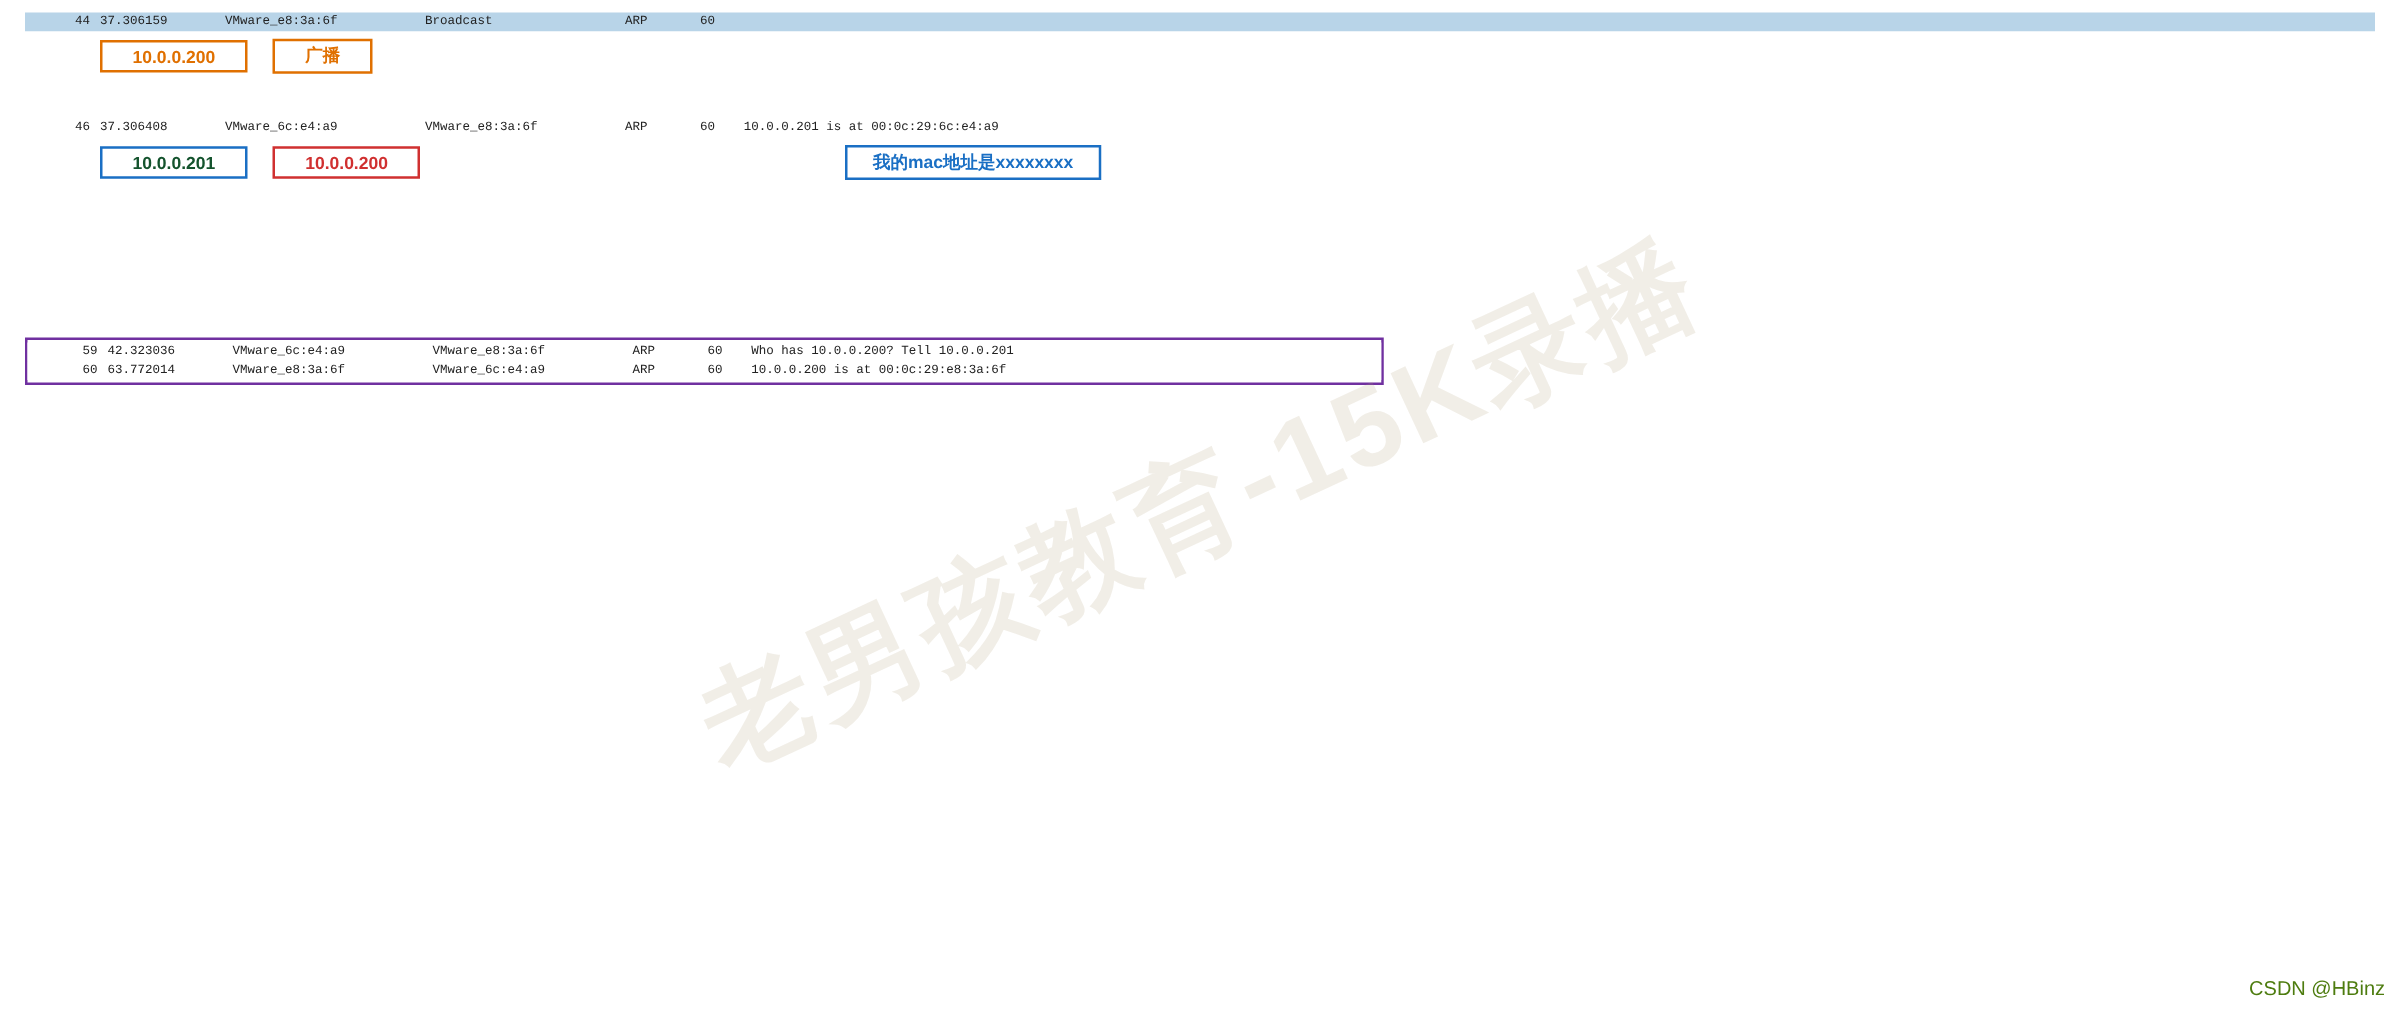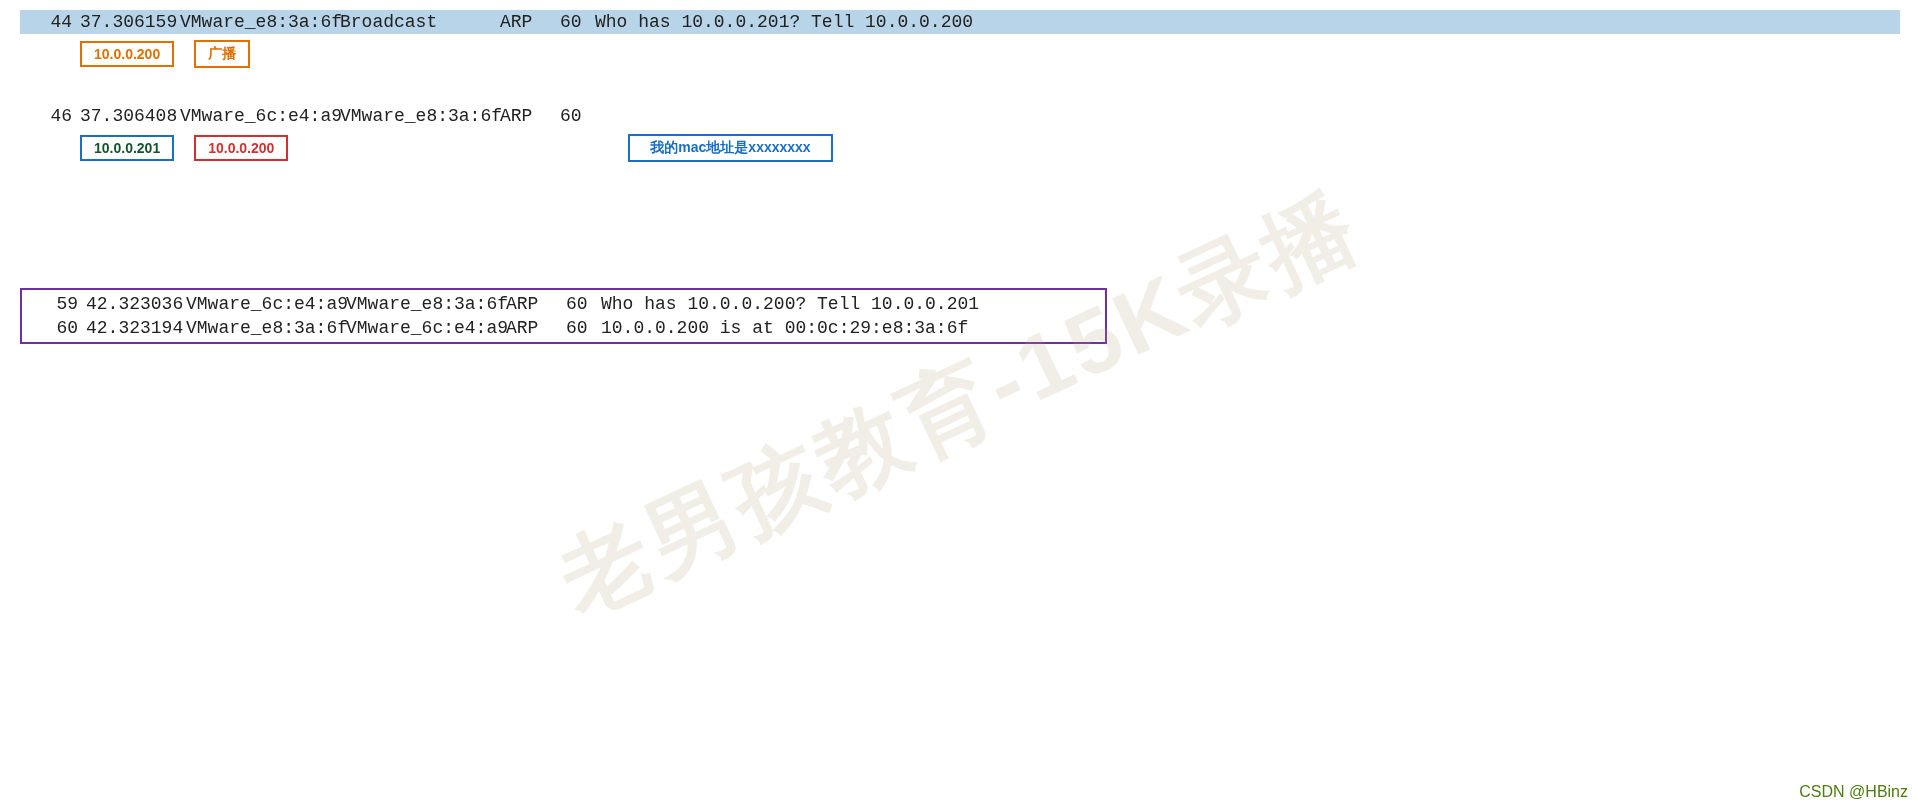--- a/index.html
+++ b/index.html
@@ -45,21 +45,21 @@
     
     .packet-section {
       margin-bottom: 0;
     }
 
     .packet-row {
       display: flex;
       align-items: center;
       padding: 2px 0;
       font-family: 'Courier New', Courier, monospace;
-      font-size: 18px;
+      font-size: 10px;
       white-space: nowrap;
     }
 
     .packet-row.highlighted {
       background: #b8d4e8;
     }
 
     .packet-row.normal {
       background: #fff;
     }
@@ -97,21 +97,21 @@
     .annotation-row {
       display: flex;
       align-items: center;
       padding: 6px 0 6px 60px;
       gap: 20px;
     }
 
     
     .ann-box {
       border: 2px solid;
-      padding: 3px 12px;
+      padding: 3px 24px;
       font-size: 14px;
       font-family: 'SimHei', 'Microsoft YaHei', sans-serif;
       font-weight: bold;
       background: #fff;
     }
     .ann-box.orange {
       border-color: #e07000;
       color: #e07000;
     }
     .ann-box.blue {
@@ -175,40 +175,40 @@
   </div>
 
   <div class="packet-section">
     <div class="packet-row highlighted">
       <span class="col-no">44</span>
       <span class="col-time">37.306159</span>
       <span class="col-src">VMware_e8:3a:6f</span>
       <span class="col-dst">Broadcast</span>
       <span class="col-proto">ARP</span>
       <span class="col-len">60</span>
-      <span class="col-info">Who has 10.0.0.201? Tell 10.0.0.200</span>
     </div>
 
     <div class="annotation-row">
       <span class="ann-box orange">10.0.0.200</span>
       <span class="ann-box orange">广播</span>
       <span style="display:inline-block; width: 280px;"></span>
     </div>
   </div>
 
   <div class="section-gap"></div>
 
   <div class="packet-section">
     <div class="packet-row normal">
       <span class="col-no">46</span>
       <span class="col-time">37.306408</span>
       <span class="col-src">VMware_6c:e4:a9</span>
       <span class="col-dst">VMware_e8:3a:6f</span>
       <span class="col-proto">ARP</span>
       <span class="col-len">60</span>
+      <span class="col-info">10.0.0.201 is at 00:0c:29:6c:e4:a9</span>
     </div>
 
     <div class="annotation-row">
       <span class="ann-box blue">10.0.0.201</span>
       <span class="ann-box red">10.0.0.200</span>
       <span style="display:inline-block; width: 280px;"></span>
       <span class="ann-box-wide blue">我的mac地址是xxxxxxxx</span>
     </div>
   </div>
 
@@ -220,21 +220,21 @@
         <span class="col-no">59</span>
         <span class="col-time">42.323036</span>
         <span class="col-src">VMware_6c:e4:a9</span>
         <span class="col-dst">VMware_e8:3a:6f</span>
         <span class="col-proto">ARP</span>
         <span class="col-len">60</span>
         <span class="col-info" style="min-width: 500px;">Who has 10.0.0.200? Tell 10.0.0.201</span>
       </div>
       <div class="packet-row normal" style="padding: 2px 4px;">
         <span class="col-no">60</span>
-        <span class="col-time">42.323194</span>
+        <span class="col-time">63.772014</span>
         <span class="col-src">VMware_e8:3a:6f</span>
         <span class="col-dst">VMware_6c:e4:a9</span>
         <span class="col-proto">ARP</span>
         <span class="col-len">60</span>
         <span class="col-info" style="min-width: 500px;">10.0.0.200 is at 00:0c:29:e8:3a:6f</span>
       </div>
     </div>
   </div>
 
   <div style="height: 80px;"></div>

